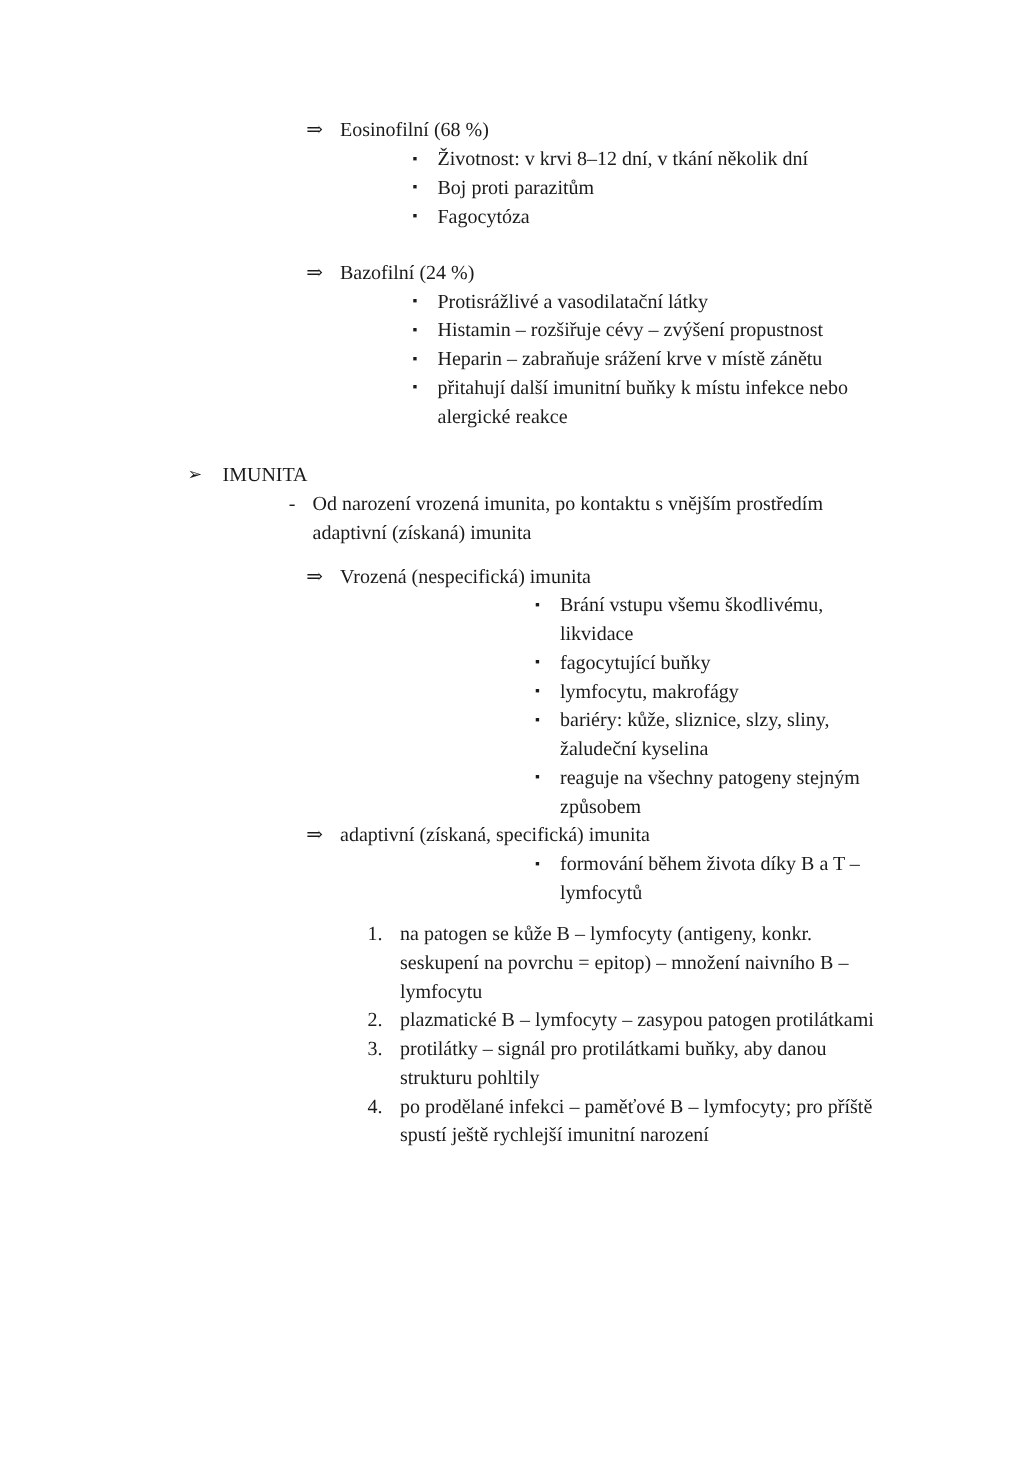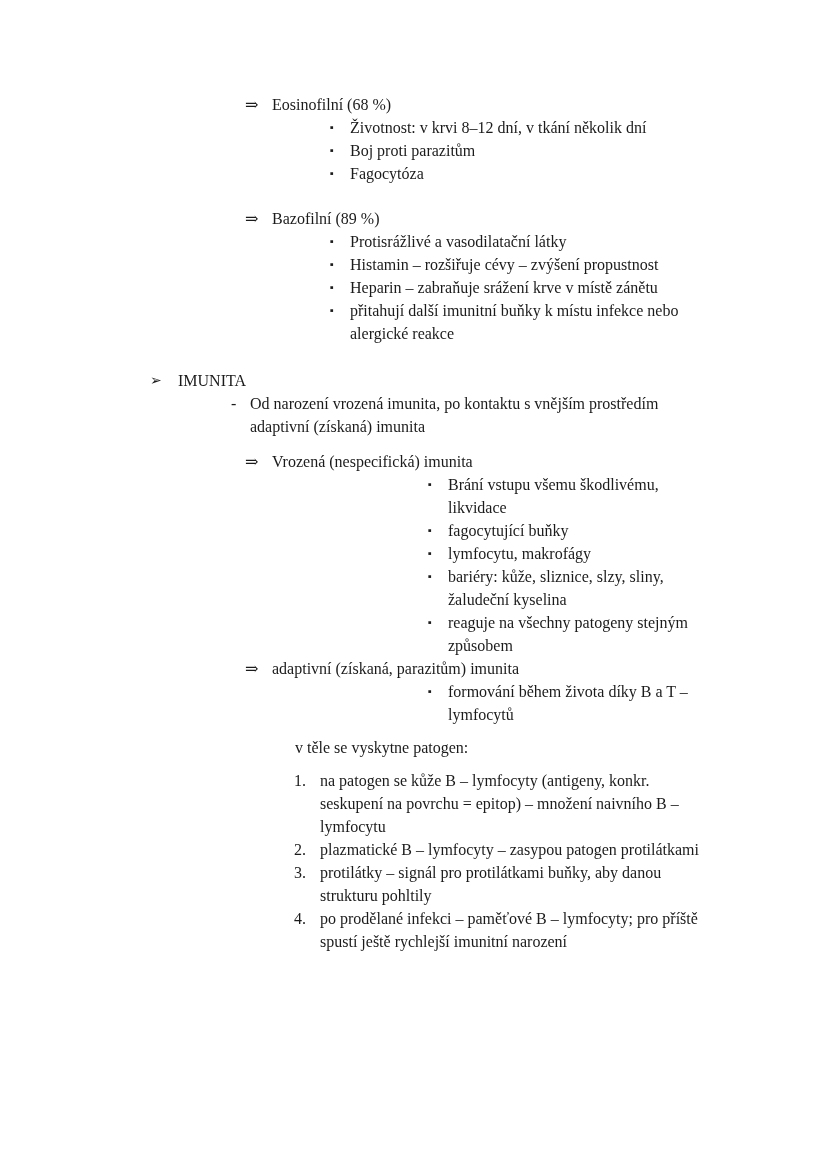--- a/index.html
+++ b/index.html
@@ -77,21 +77,21 @@
     </div>
     <div class="row l2">
       <span class="bullet">▪</span>
       <span class="text">Fagocytóza</span>
     </div>
   </section>
 
   <section class="gap-lg">
     <div class="row l1">
       <span class="marker">⇒</span>
-      <span class="text">Bazofilní (89 %)</span>
+      <span class="text">Bazofilní (24 %)</span>
     </div>
     <div class="row l2">
       <span class="bullet">▪</span>
       <span class="text">Protisrážlivé a vasodilatační látky</span>
     </div>
     <div class="row l2">
       <span class="bullet">▪</span>
       <span class="text">Histamin – rozšiřuje cévy – zvýšení propustnost</span>
     </div>
     <div class="row l2">
@@ -138,32 +138,29 @@
     </div>
     <div class="row l3">
       <span class="bullet">▪</span>
       <span class="text">reaguje na všechny patogeny stejným způsobem</span>
     </div>
   </section>
 
   <section>
     <div class="row l1">
       <span class="marker">⇒</span>
-      <span class="text">adaptivní (získaná, parazitům) imunita</span>
+      <span class="text">adaptivní (získaná, specifická) imunita</span>
     </div>
     <div class="row l3">
       <span class="bullet">▪</span>
       <span class="text">formování během života díky B a T – lymfocytů</span>
     </div>
   </section>
 
   <section>
-    <div class="row lp gap-xs">
-      <span class="text">v těle se vyskytne patogen:</span>
-    </div>
     <div class="row ln gap-xs">
       <span class="num">1.</span>
       <span class="text">na patogen se kůže B – lymfocyty (antigeny, konkr. seskupení na povrchu = epitop) – množení naivního B – lymfocytu</span>
     </div>
     <div class="row ln">
       <span class="num">2.</span>
       <span class="text">plazmatické B – lymfocyty – zasypou patogen protilátkami</span>
     </div>
     <div class="row ln">
       <span class="num">3.</span>

